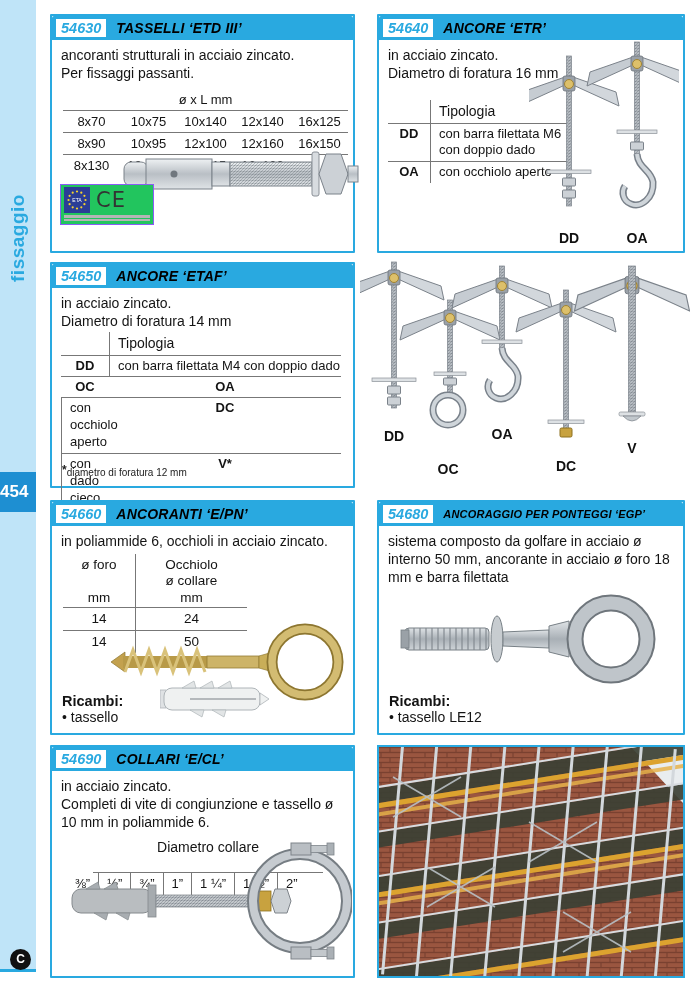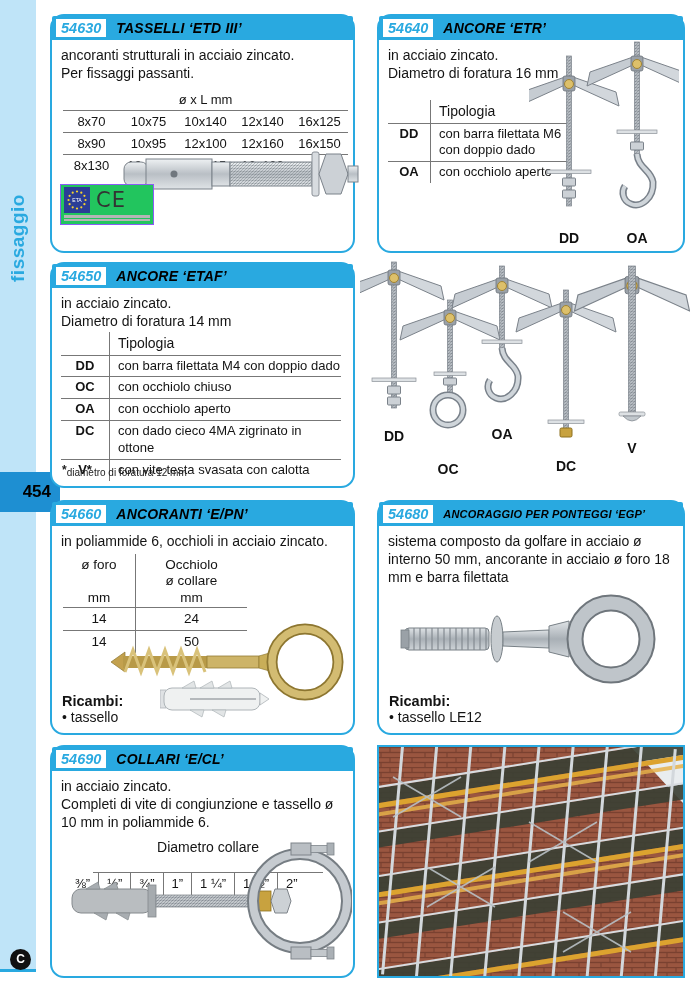--- a/index.html
+++ b/index.html
@@ -3,27 +3,27 @@
 <meta charset="utf-8">
 <style>
   html,body{margin:0;padding:0;}
   body{width:700px;height:990px;background:#fff;font-family:"Liberation Sans",sans-serif;position:relative;overflow:hidden;color:#141414;}
   .pre{white-space:pre-line;}
 
   
   .sidebar{position:absolute;left:0;top:0;width:36px;height:969px;background:#bfe4f8;border-bottom:3px solid #29a9e0;}
   .v-label{position:absolute;left:-44px;top:227px;width:124px;height:22px;transform:rotate(-90deg);
            text-align:center;font-weight:bold;font-size:19px;color:#29a9e0;letter-spacing:.5px;}
-  .page-badge{position:absolute;left:0;top:472px;width:60px;height:40px;background:#1e8fd2;color:#000000;
+  .page-badge{position:absolute;left:0;top:472px;width:36px;height:40px;background:#1e8fd2;color:#ffffff;
               font-weight:bold;font-size:17px;line-height:40px;text-align:right;padding-right:9px;box-sizing:border-box;}
   .logo{position:absolute;left:10px;top:949px;width:21px;height:21px;border-radius:50%;background:#111;
         color:#fff;font-weight:bold;font-size:12px;line-height:21px;text-align:center;}
 
   
-  .box{position:absolute;border:2px solid #29a9e0;border-radius:14px;background:#fff;box-sizing:border-box;}
+  .box{position:absolute;border:2px solid #29a9e0;border-radius:1px;background:#fff;box-sizing:border-box;}
   .hd{height:24px;background:#29a9e0;display:flex;align-items:center;gap:10px;padding:0 8px 0 4px;border-radius:2px 2px 0 0;}
   .chip{background:#fff;color:#29a9e0;font-weight:bold;font-style:italic;font-size:14.5px;line-height:18px;padding:0 5px;}
   .ttl{color:#000000;font-weight:bold;font-style:italic;font-size:14px;letter-spacing:.2px;white-space:nowrap;}
   .bd{padding:6px 9px;font-size:14px;line-height:1.3;}
 
   
   .t1{display:grid;grid-template-columns:repeat(5,57px);width:285px;margin:8px 0 0 2px;font-size:13px;text-align:center;}
   .t1 .h{grid-column:1/-1;border-bottom:1px solid #777;line-height:20px;}
   .t1 .c{line-height:21px;}
   .t1 .u{border-bottom:1px solid #777;}
@@ -213,21 +213,20 @@
   </header>
   <div class="bd">
     <div class="pre">in acciaio zincato.
 Diametro di foratura 14 mm</div>
     <div class="t2" style="grid-template-columns:48px 232px;margin-top:2px;width:280px">
       <span class="cc hh"></span>
       <span class="cd hh">Tipologia</span>
       <span class="cc rb">DD</span>
       <span class="cd rb">con barra filettata M4 con doppio dado</span>
       <span class="cc rb">OC</span>
-      <span class="cd rb">con occhiolo chiuso</span>
       <span class="cc rb">OA</span>
       <span class="cd rb">con occhiolo aperto</span>
       <span class="cc rb">DC</span>
       <span class="cd rb">con dado cieco 4MA zigrinato in ottone</span>
       <span class="cc">V*</span>
       <span class="cd">con vite testa svasata con calotta</span>
     </div>
   </div>
   <div class="footnote"><b>*</b><span>diametro di foratura 12 mm</span></div>
 </section>

